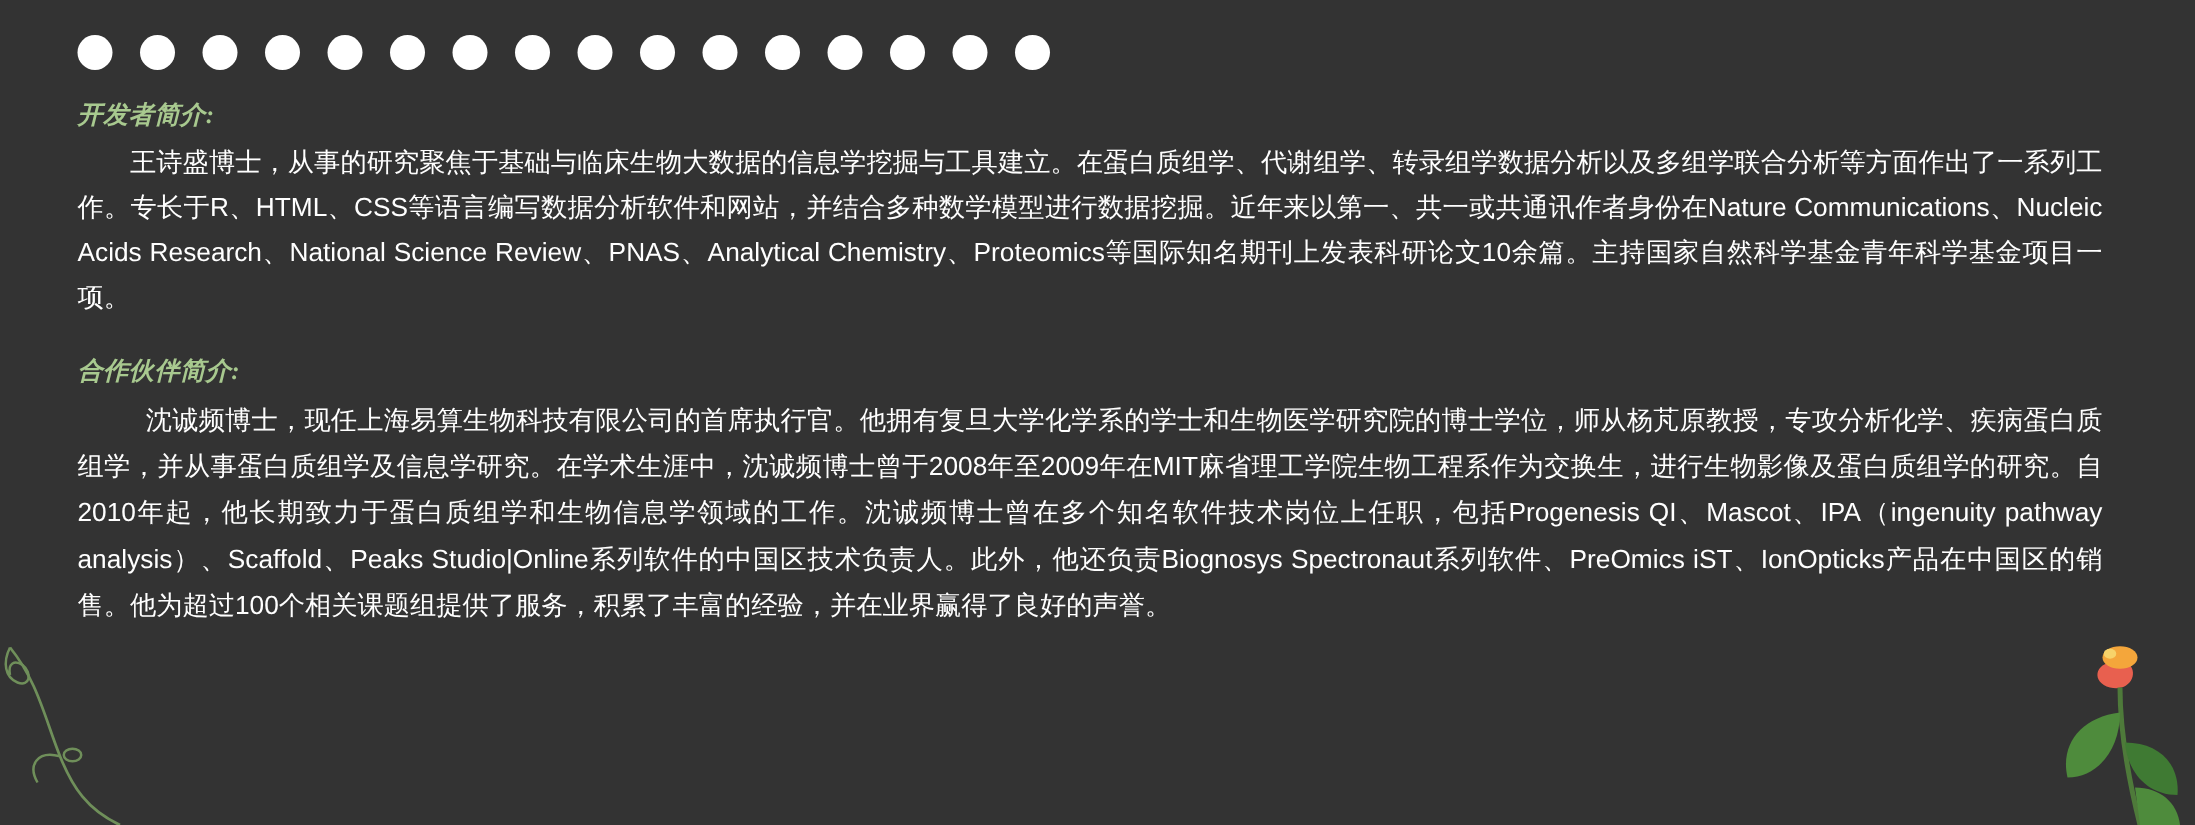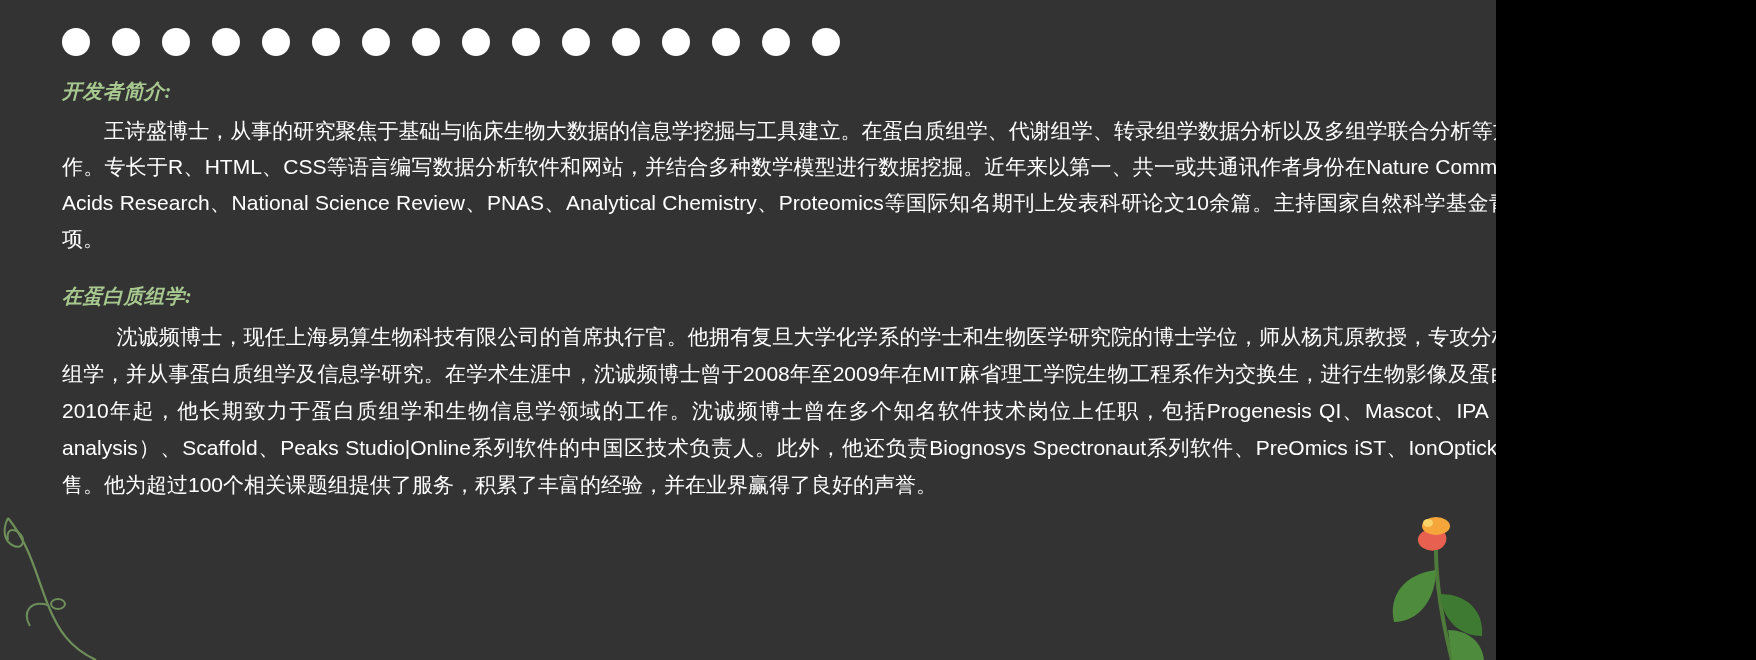--- a/index.html
+++ b/index.html
@@ -8,21 +8,21 @@
     background: #000;
   }
   body {
     width: 1756px;
     height: 660px;
     overflow: hidden;
     font-family: "Liberation Sans", sans-serif;
   }
   .slide {
     position: relative;
-    width: 1496px;
+    width: 1756px;
     height: 660px;
     background: #333333;
     overflow: hidden;
   }
   
   .dots-row {
     position: absolute;
     left: 62px;
     top: 28px;
     display: flex;
@@ -108,21 +108,21 @@
       <span class="dot" style="background: rgb(255, 255, 255);"></span>
       <span class="dot" style="background: rgb(255, 255, 255);"></span>
       <span class="dot" style="background: rgb(255, 255, 255);"></span>
     </div>
 
   <div class="content">
 
     <p class="section-title">开发者简介:</p>
     <p class="para p1">王诗盛博士，从事的研究聚焦于基础与临床生物大数据的信息学挖掘与工具建立。在蛋白质组学、代谢组学、转录组学数据分析以及多组学联合分析等方面作出了一系列工作。专长于R、HTML、CSS等语言编写数据分析软件和网站，并结合多种数学模型进行数据挖掘。近年来以第一、共一或共通讯作者身份在Nature Communications、Nucleic Acids Research、National Science Review、PNAS、Analytical Chemistry、Proteomics等国际知名期刊上发表科研论文10余篇。主持国家自然科学基金青年科学基金项目一项。</p>
 
-    <p class="section-title second">在蛋白质组学:</p>
+    <p class="section-title second">合作伙伴简介:</p>
     <p class="para p2">沈诚频博士，现任上海易算生物科技有限公司的首席执行官。他拥有复旦大学化学系的学士和生物医学研究院的博士学位，师从杨芃原教授，专攻分析化学、疾病蛋白质组学，并从事蛋白质组学及信息学研究。在学术生涯中，沈诚频博士曾于2008年至2009年在MIT麻省理工学院生物工程系作为交换生，进行生物影像及蛋白质组学的研究。自2010年起，他长期致力于蛋白质组学和生物信息学领域的工作。沈诚频博士曾在多个知名软件技术岗位上任职，包括Progenesis QI、Mascot、IPA（ingenuity pathway analysis）、Scaffold、Peaks Studio|Online系列软件的中国区技术负责人。此外，他还负责Biognosys Spectronaut系列软件、PreOmics iST、IonOpticks产品在中国区的销售。他为超过100个相关课题组提供了服务，积累了丰富的经验，并在业界赢得了良好的声誉。</p>
 
   </div>
 
   <svg class="plant-left" viewBox="0 0 130 160">
     <path d="M8 18 C 30 45, 36 75, 48 105 C 58 130, 70 148, 96 160" fill="none" stroke="#6f8f5a" stroke-width="2.2"></path>
     <path d="M8 18 C 2 30, 4 42, 14 46 C 24 50, 26 38, 18 32 C 12 28, 6 30, 8 40" fill="none" stroke="#6f8f5a" stroke-width="2"></path>
     <ellipse cx="58" cy="104" rx="7" ry="5" fill="none" stroke="#6f8f5a" stroke-width="2"></ellipse>
     <path d="M48 105 C 30 100, 22 112, 30 126" fill="none" stroke="#6f8f5a" stroke-width="2"></path>
   </svg>

